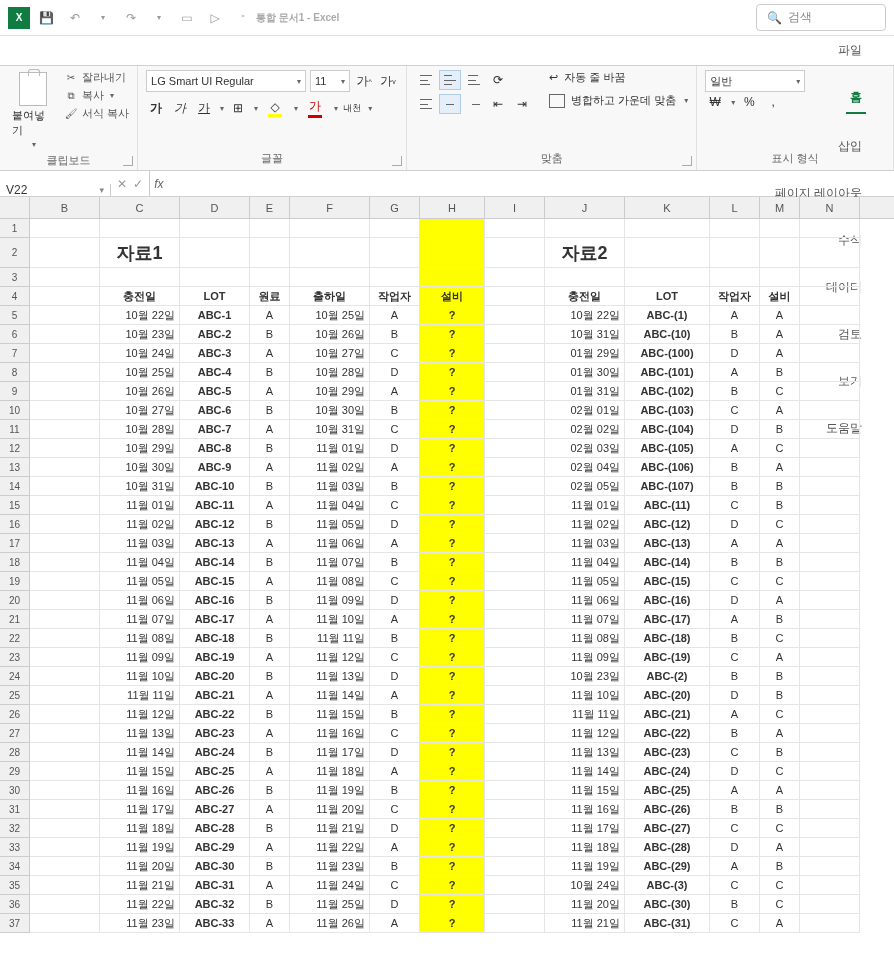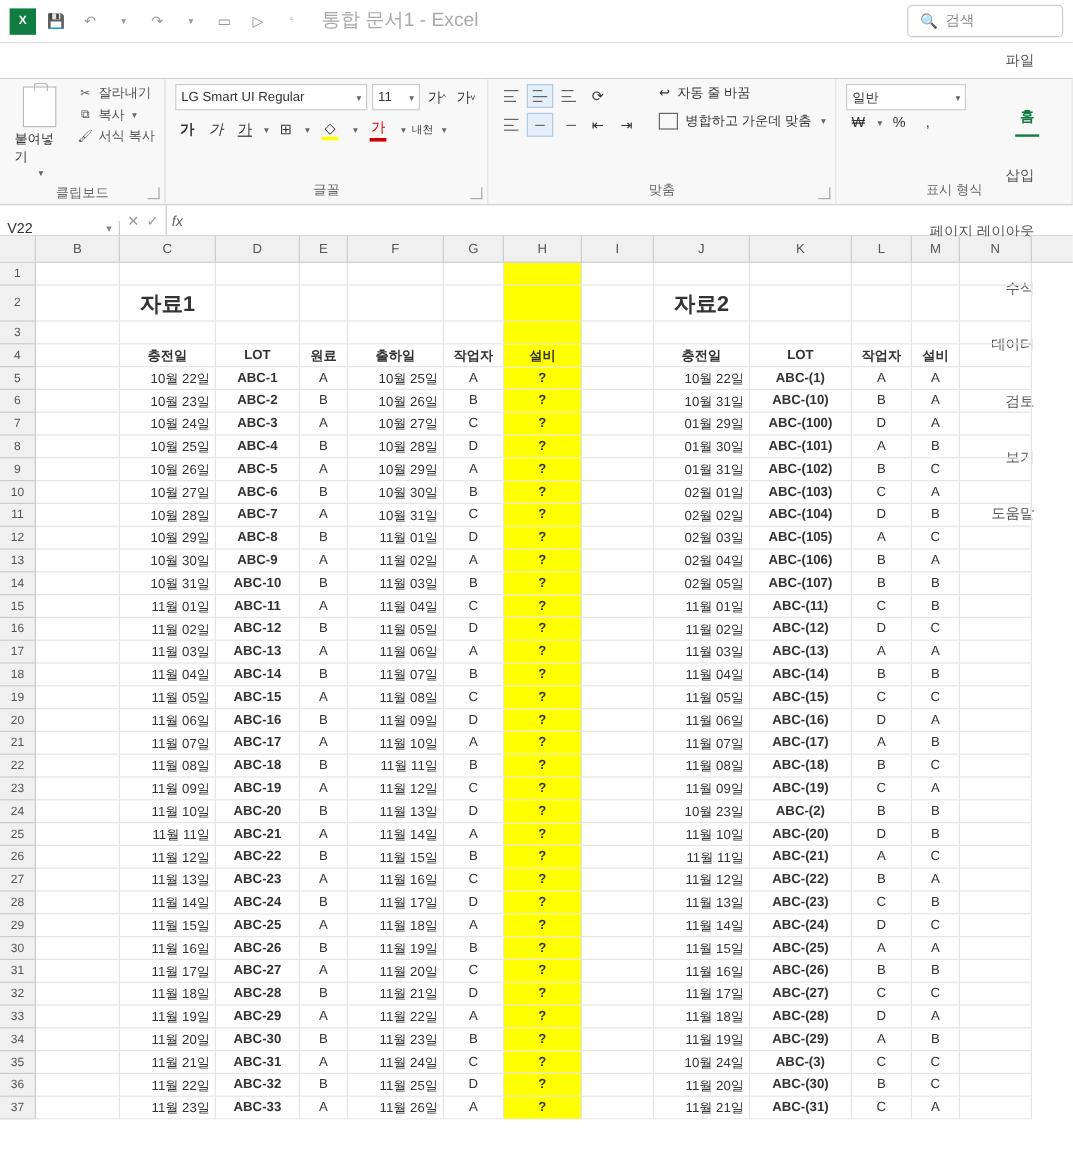--- a/index.html
+++ b/index.html
@@ -3,21 +3,21 @@
 <meta charset="utf-8">
 <style>
 * { margin: 0; padding: 0; box-sizing: border-box; }
 body { font-family: "Segoe UI", "Malgun Gothic", sans-serif; font-size: 12px; color: #333; background: #fff; overflow: hidden; width: 894px; height: 961px; }
 
 
 .titlebar { height: 36px; background: #fff; display: flex; align-items: center; padding: 0 8px; border-bottom: 1px solid #e0e0e0; }
 .titlebar .xl-icon { width: 22px; height: 22px; background: #107c41; color: #fff; display: flex; align-items: center; justify-content: center; font-size: 10px; font-weight: bold; margin-right: 8px; }
 .qat { display: flex; align-items: center; gap: 10px; color: #999; }
 .qat-icon { width: 18px; height: 18px; display: flex; align-items: center; justify-content: center; cursor: pointer; }
-.doc-title { margin-left: 16px; color: #aaa; font-size: 16px; }
+.doc-title { margin-left: 4px; color: #aaa; font-size: 10px; font-weight: bold; }
 .searchbox { margin-left: auto; display: flex; align-items: center; background: #fff; border: 1px solid #ccc; border-radius: 4px; padding: 4px 10px; min-width: 130px; color: #888; }
 .searchbox .icon { margin-right: 6px; }
 
 
 .tabs { height: 30px; display: flex; align-items: flex-end; padding: 0 28px; gap: 18px; font-size: 12px; border-bottom: 1px solid #d0d0d0; flex-direction: column; }
 .tab { padding: 6px 4px; cursor: pointer; color: #555; }
 .tab.active { border-bottom: 2px solid #107c41; color: #107c41; font-weight: 600; }
 
 
 .ribbon { height: 105px; display: flex; background: #f8f8f8; border-bottom: 1px solid #d0d0d0; }
@@ -46,21 +46,21 @@
 .align-btn { width: 22px; height: 20px; border: 1px solid transparent; display: flex; align-items: center; justify-content: center; cursor: pointer; }
 .align-btn.active { border-color: #b0cde8; background: #e4eff9; }
 .align-lines { width: 12px; height: 10px; display: flex; flex-direction: column; justify-content: space-between; }
 .align-lines span { display: block; height: 1px; background: #666; }
 .wrap-row { display: flex; align-items: center; gap: 6px; font-size: 11px; cursor: pointer; }
 .merge-icon { width: 16px; height: 14px; border: 1px solid #666; position: relative; }
 .dialog-launcher { position: absolute; bottom: 4px; right: 4px; width: 10px; height: 10px; border: 1px solid #aaa; border-top: none; border-left: none; cursor: pointer; }
 
 
 .formula-row { height: 26px; display: flex; align-items: stretch; border-bottom: 1px solid #d0d0d0; }
-.namebox { width: 100px; border-right: 1px solid #ccc; display: flex; align-items: center; padding: 0 6px; font-size: 12px; justify-content: space-between; margin-top: 13px; }
+.namebox { width: 111px; border-right: 1px solid #ccc; display: flex; align-items: center; padding: 0 6px; font-size: 12px; justify-content: space-between; margin-top: 13px; }
 .namebox .dd { color: #888; font-size: 9px; }
 .fx-btns { display: flex; align-items: center; gap: 6px; padding: 0 6px; border-right: 1px solid #ccc; color: #999; }
 .fx-btns span { cursor: pointer; }
 .fx-label { font-style: italic; color: #666; padding: 0 4px; display: flex; align-items: center; }
 .fx-input { flex: 1; padding: 0 6px; display: flex; align-items: center; }
 
 
 .grid-container { position: relative; display: flex; flex-direction: column; height: calc(961px - 36px - 30px - 105px - 26px); }
 .col-headers { display: flex; height: 22px; background: #f0f0f0; border-bottom: 1px solid #ccc; position: sticky; top: 0; }
 .corner { width: 30px; border-right: 1px solid #ccc; background: #f0f0f0; }

